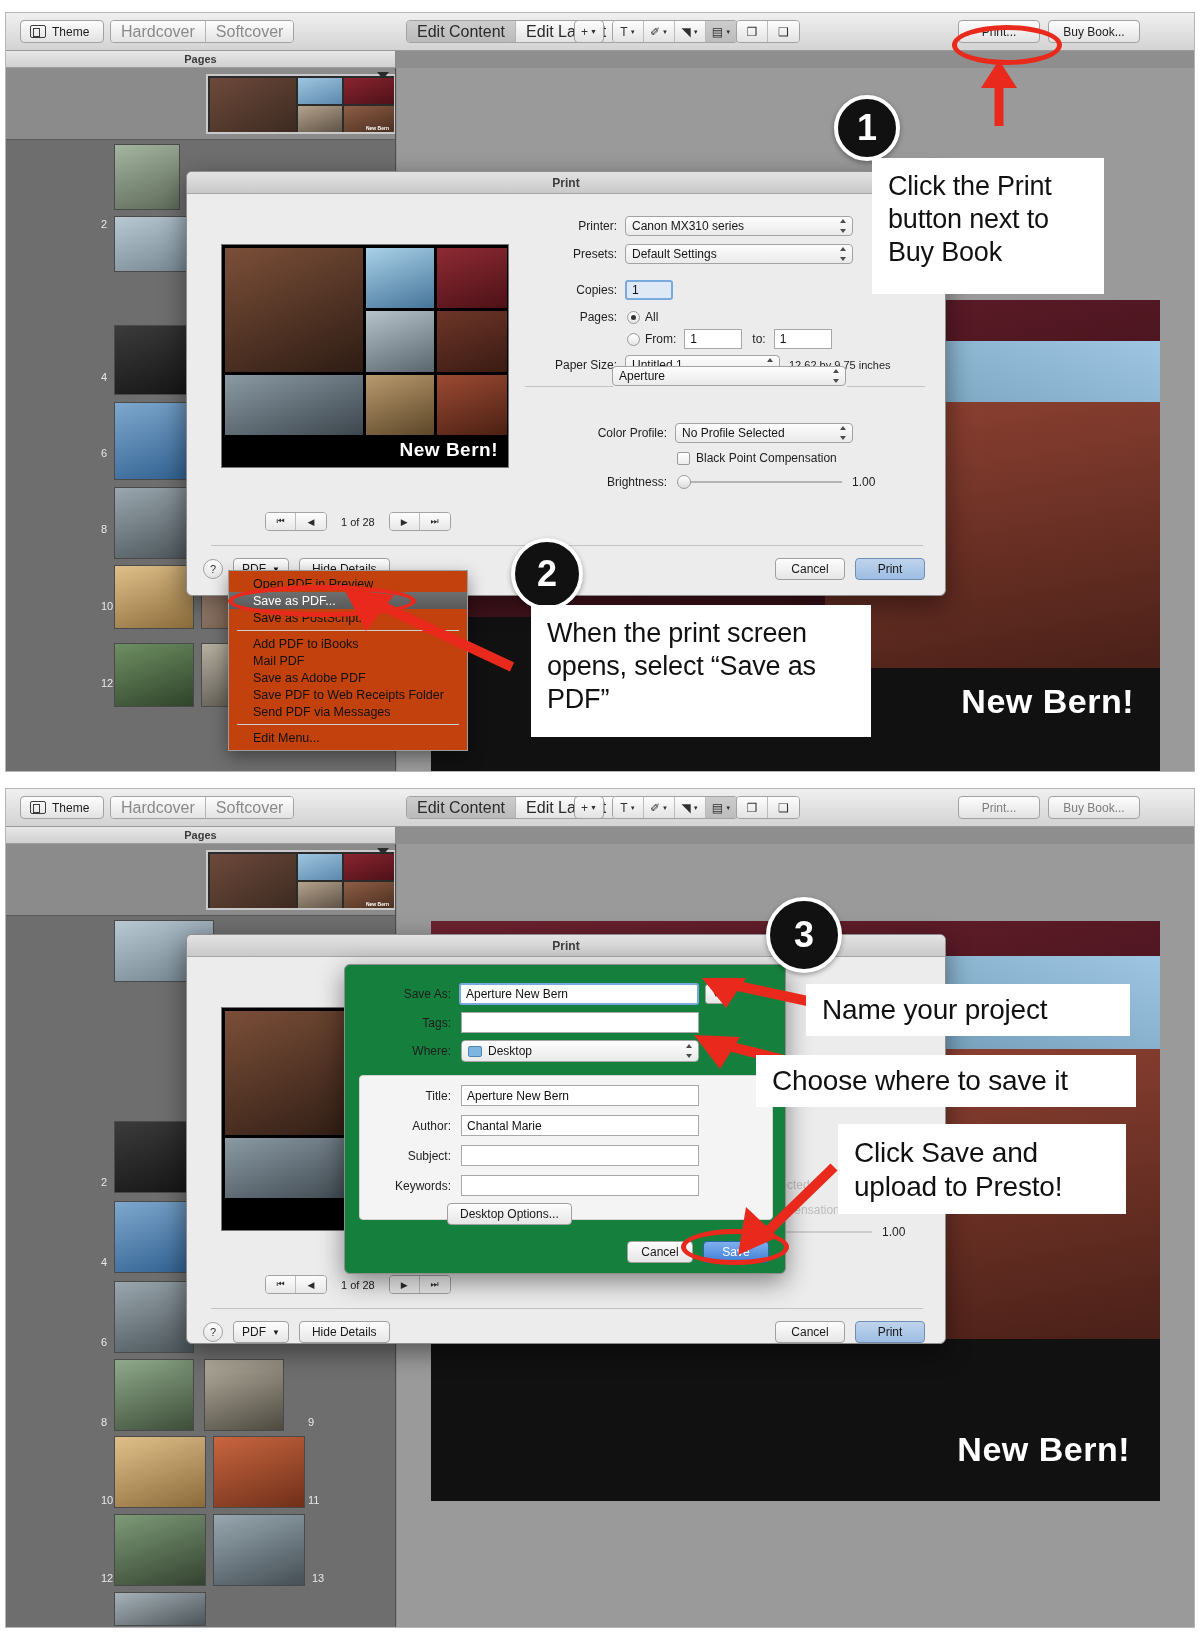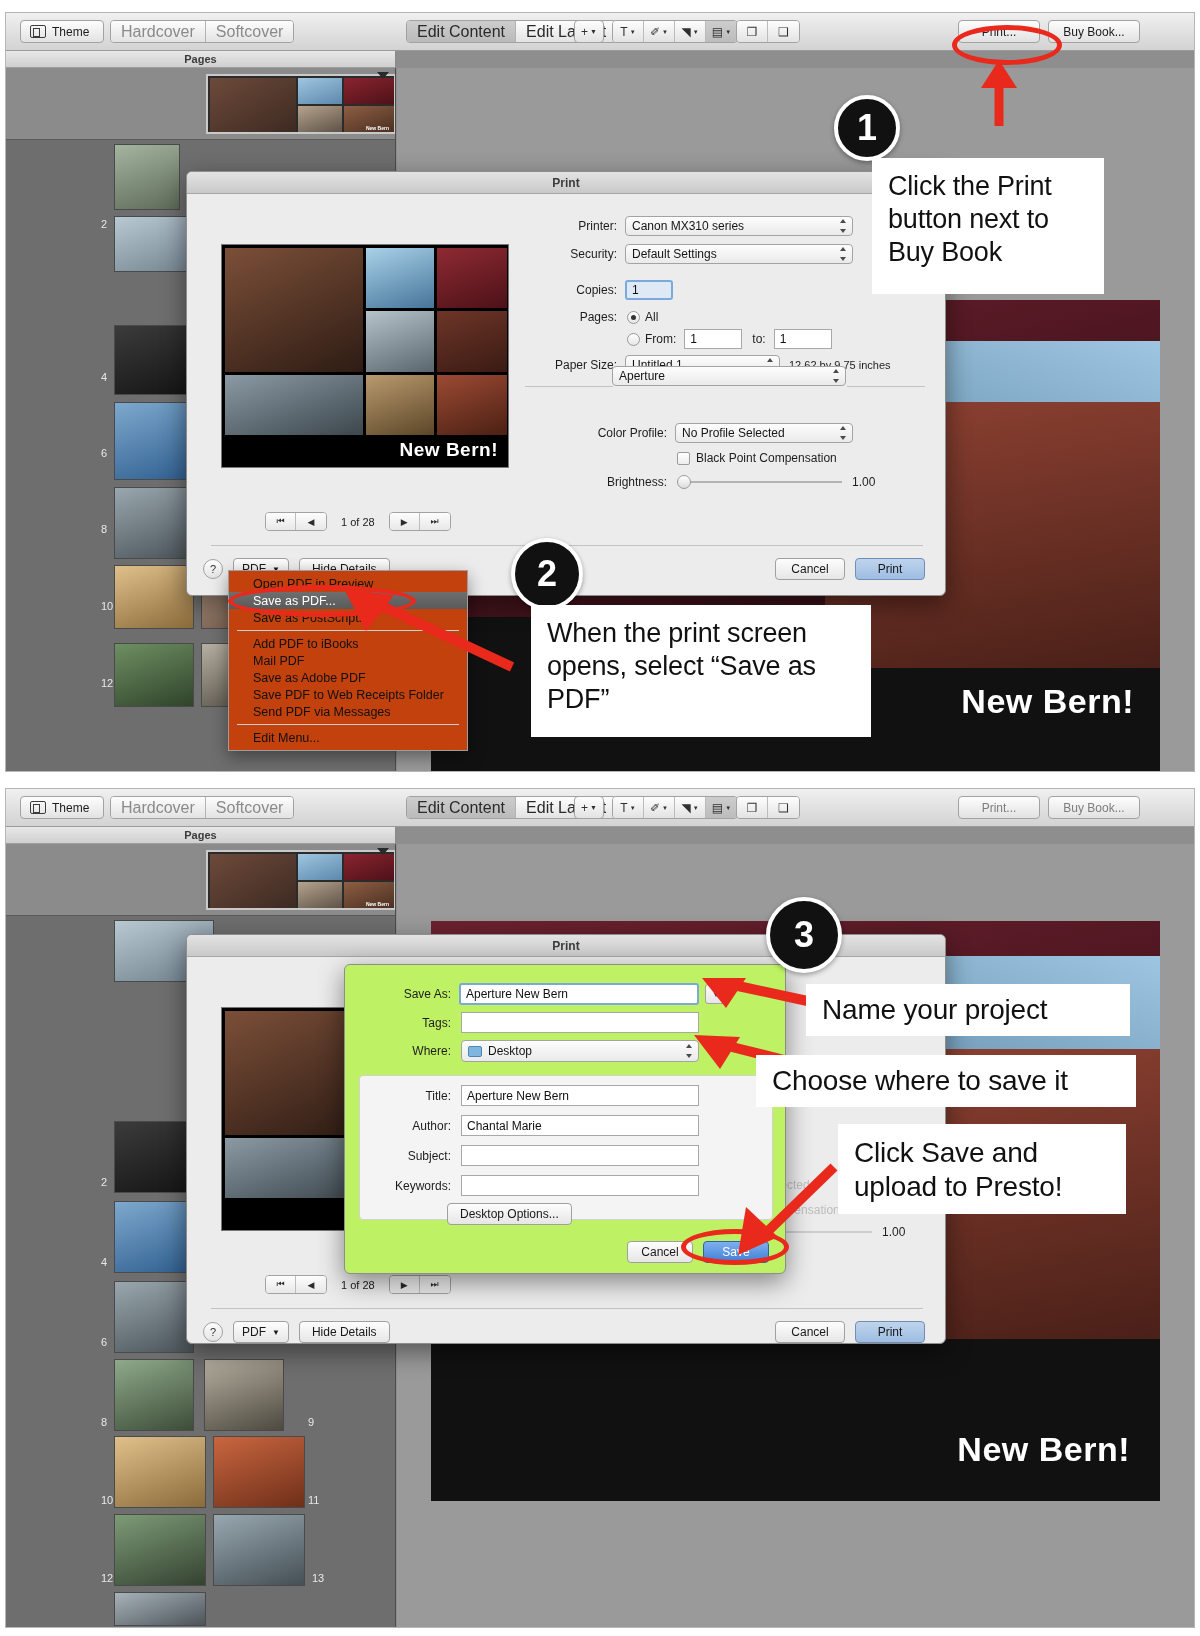--- a/index.html
+++ b/index.html
@@ -308,21 +308,21 @@
       <span class="popup" style="margin-left:8px;width:228px">
         <span>Canon MX310 series</span>
         <span class="arrows">
             <i class="u"></i>
             <i class="d"></i>
           </span>
       </span>
     </div>
 
     <div class="row" style="left:340px;top:72px;width:390px">
-      <span class="lbl" style="width:90px">Security:</span>
+      <span class="lbl" style="width:90px">Presets:</span>
       <span class="popup" style="margin-left:8px;width:228px">
         <span>Default Settings</span>
         <span class="arrows">
             <i class="u"></i>
             <i class="d"></i>
           </span>
       </span>
     </div>
 
     <div class="row" style="left:340px;top:108px;width:390px">
@@ -621,21 +621,21 @@
     <div style="position:absolute;right:20px;top:386px;display:flex;gap:10px">
       <span class="pbtn" style="width:70px">
         <span>Cancel</span>
       </span>
       <span class="pbtn default" style="width:70px">
         <span>Print</span>
       </span>
     </div>
   </div>
 
-  <div class="dialog" style="left:338px;top:175px;width:442px;height:310px;background:#bef264">
+  <div class="dialog" style="left:338px;top:175px;width:442px;height:310px;background:#15803d">
     <div class="row" style="left:14px;top:18px;width:420px">
       <span class="lbl" style="width:92px">Save As:</span>
       <span class="txtfield focus" style="margin-left:8px;width:240px;height:22px">
         <span>Aperture New Bern</span>
       </span>
       <span style="margin-left:6px;width:22px;height:20px;border:1px solid #a3a3a3;border-radius:3px;background:linear-gradient(#fdfdfd,#e6e6e6);display:flex;align-items:center;justify-content:center;font-size:8px">▼</span>
     </div>
     <div class="row" style="left:14px;top:47px;width:420px">
       <span class="lbl" style="width:92px">Tags:</span>
       <span class="txtfield" style="margin-left:10px;width:238px;height:21px">

